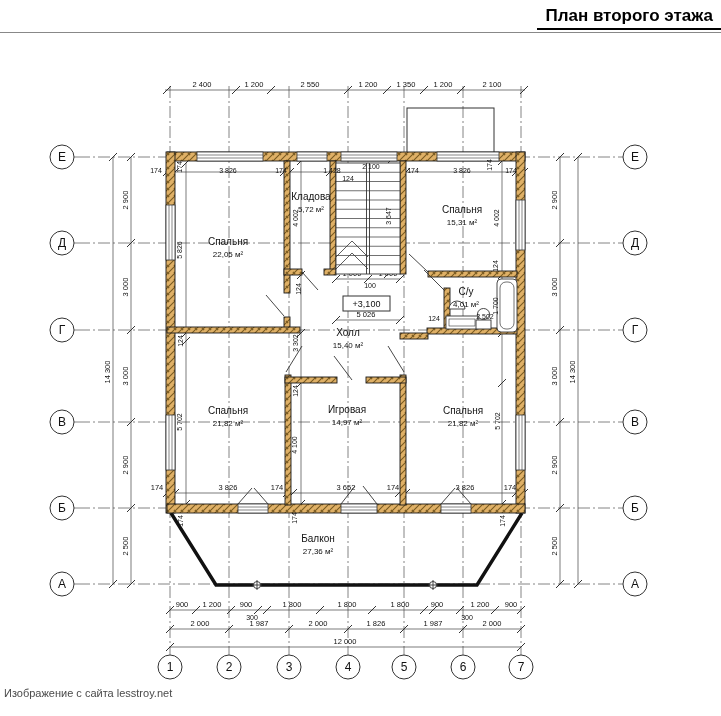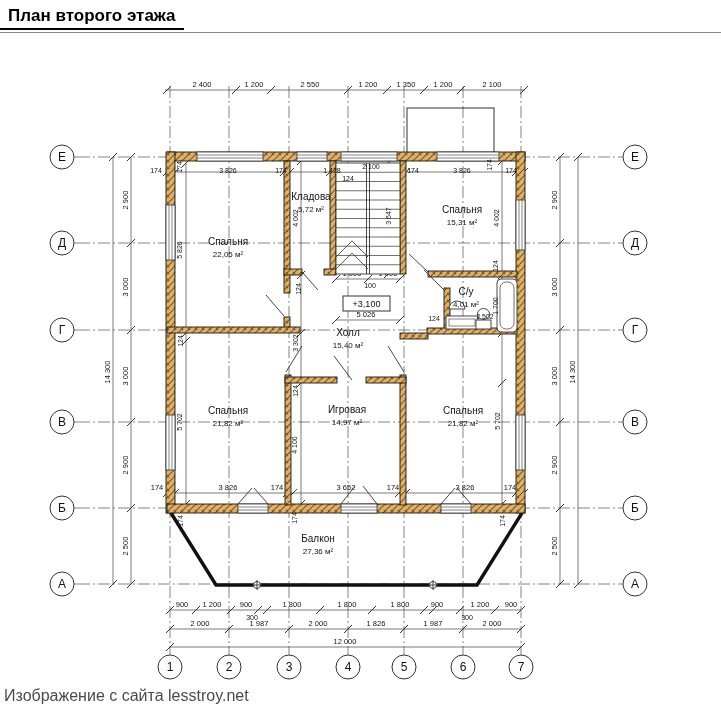--- a/index.html
+++ b/index.html
@@ -1,20 +1,20 @@
 <!DOCTYPE html>
 <html><head>
 <meta charset="utf-8">
 <style>
   html,body{margin:0;padding:0;background:#fff}
   body{width:721px;height:716px;position:relative;font-family:"Liberation Sans",sans-serif}
-  .title-wrap{position:absolute;top:6px;left:0;right:0;text-align:left;z-index:3}
+  .title-wrap{position:absolute;top:6px;left:0;right:0;text-align:right;z-index:3}
   .title-wrap span{font-size:17px;font-weight:bold;color:#000;border-bottom:2.2px solid #000;padding:0 8px 3px}
   .page-rule{position:absolute;top:32px;left:0;width:721px;height:0;border-top:1.3px solid #888;z-index:2}
-  .caption{position:absolute;top:687px;left:4px;font-size:16px;color:#4a4a4a;z-index:3}
+  .caption{position:absolute;top:687px;left:4px;font-size:11px;color:#4a4a4a;z-index:3}
   svg{position:absolute;top:0;left:0;z-index:1}
   text{font-family:"Liberation Sans",sans-serif}
 </style>
 </head>
 <body>
 
 <div class="title-wrap"><span>План второго этажа</span></div>
 <div class="page-rule"></div>
 <svg id="plan-svg" width="721" height="716" viewBox="0 0 721 716">
     <defs>

